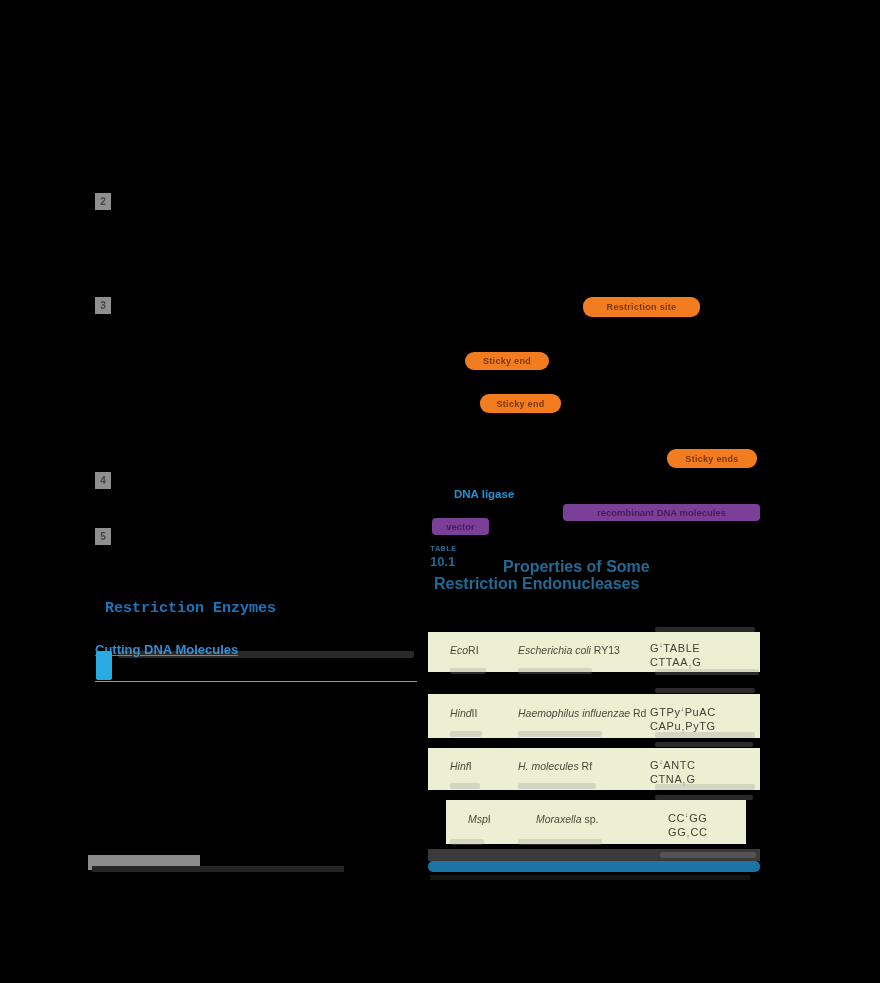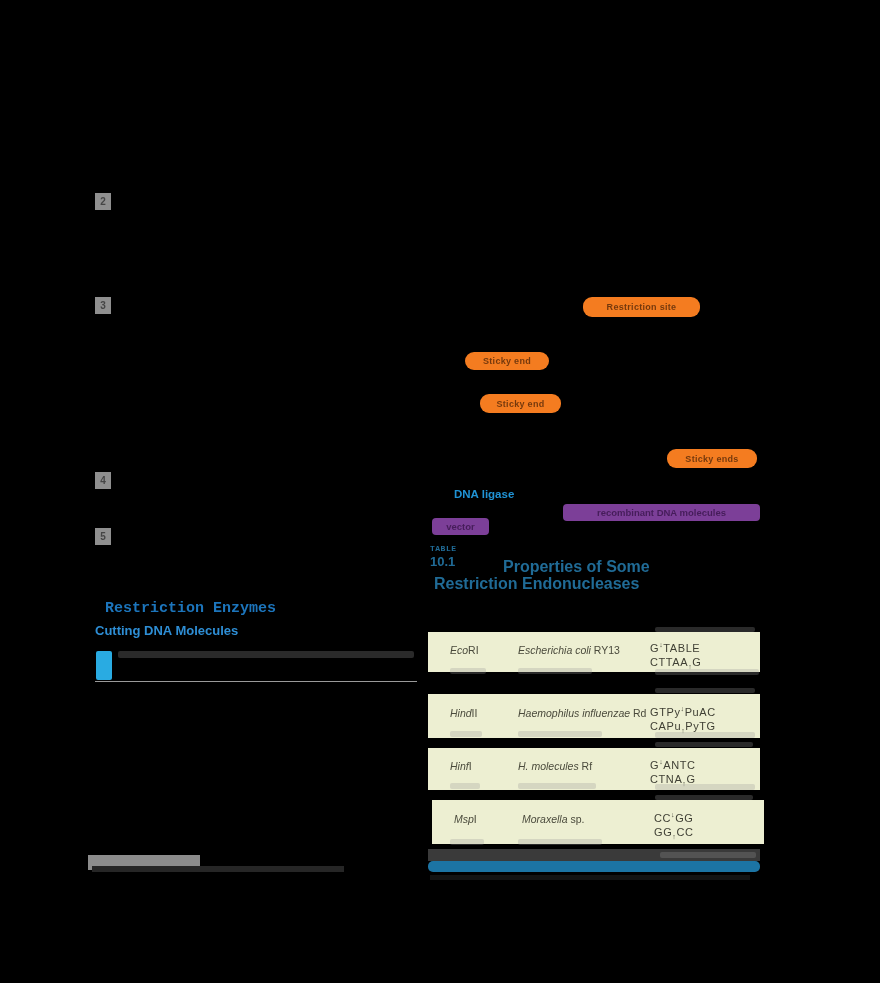--- a/index.html
+++ b/index.html
@@ -83,21 +83,21 @@
   <div class="abs blue-term" style="left:454px;top:488px;">DNA ligase</div>
 
   <div class="abs hlp" style="left:563px;top:504px;width:197px;height:17px;">
       <span>recombinant DNA molecules</span>
     </div>
   <div class="abs hlp" style="left:432px;top:518px;width:57px;height:17px;">
       <span>vector</span>
     </div>
 
   <div class="abs lc-heading" style="left:105px;top:600px;font-family:Liberation Mono, monospace;">Restriction Enzymes</div>
-  <div class="abs lc-subheading" style="left:95px;top:623px;">Cutting DNA Molecules</div>
+  <div class="abs lc-subheading" style="left:95px;top:642px;text-decoration:underline;">Cutting DNA Molecules</div>
   <div class="abs cyan-block" style="left:96px;top:651px;"></div>
   <div class="abs ghost" style="left:118px;top:651px;width:296px;height:7px;"></div>
   <div class="abs hairline" style="left:95px;top:681px;width:322px;"></div>
 
   <div class="abs tbl" style="left:428px;top:543px;height:335px;">
     <div class="abs tbl-label-word" style="left:2px;top:1px;font-family:Liberation Mono, monospace;">TABLE</div>
     <div class="abs tbl-label-num" style="left:2px;top:11px;">10.1</div>
     <div class="abs tbl-title" style="left:75px;top:15px;">Properties of Some</div>
     <div class="abs tbl-title" style="left:6px;top:32px;">Restriction Endonucleases</div>
 
@@ -122,21 +122,21 @@
 
     <div class="abs row" style="left:0;top:205px;width:332px;height:42px;">
       <span class="cell enz" style="left:22px;top:12px;"><i>Hinf</i><span>I</span></span>
       <span class="cell src" style="left:90px;top:12px;"><i>H. molecules</i><span> Rf</span></span>
       <span class="cell site" style="left:222px;top:7px;">
         <span style="display:block;"><span>G</span><sup>↓</sup><span>ANTC</span></span>
         <span style="display:block;"><span>CTNA</span><sub>↑</sub><span>G</span></span>
       </span>
     </div>
 
-    <div class="abs row" style="left:4px;top:257px;width:332px;height:44px;">
+    <div class="abs row" style="left:18px;top:257px;width:300px;height:44px;">
       <span class="cell enz" style="left:22px;top:13px;"><i>Msp</i><span>I</span></span>
       <span class="cell src" style="left:90px;top:13px;"><i>Moraxella</i><span> sp.</span></span>
       <span class="cell site" style="left:222px;top:8px;">
         <span style="display:block;"><span>CC</span><sup>↓</sup><span>GG</span></span>
         <span style="display:block;"><span>GG</span><sub>↑</sub><span>CC</span></span>
       </span>
     </div>
 
     <div class="abs ghost-dark" style="left:0;top:306px;width:332px;height:12px;"></div>
     <div class="abs bluebar" style="left:0;top:318px;width:332px;height:11px;"></div>

